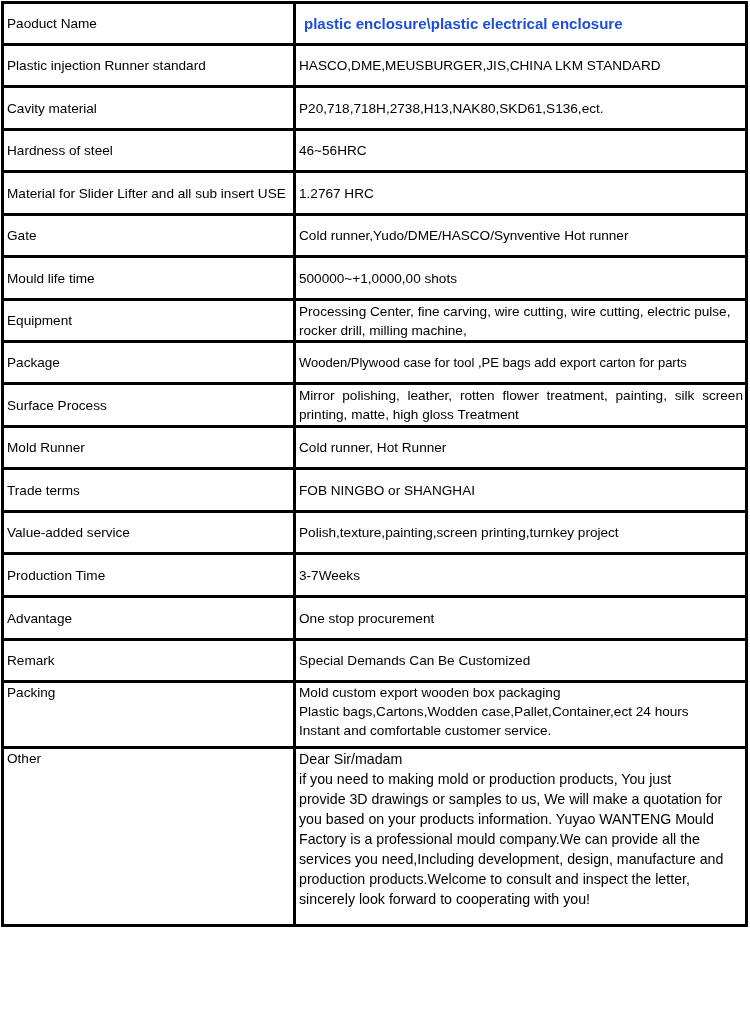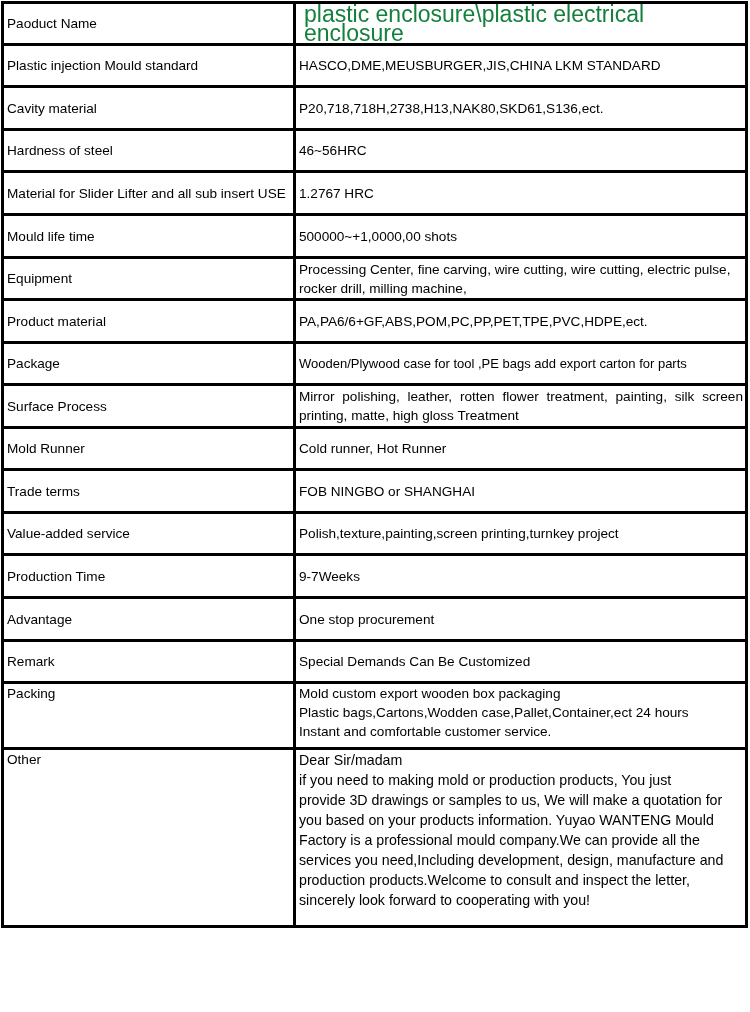--- a/index.html
+++ b/index.html
@@ -20,62 +20,62 @@
   table.spec td {
     border: 3px solid #000;
     padding: 0 2px 0 3px;
     vertical-align: middle;
     line-height: 19px;
   }
   td.k { width: 284px; }
   td.v { width: auto; }
   .justify { text-align: justify; text-align-last: left; margin-left: 12px; }
   .title-val {
-    font-weight: normal; color: #15803d; font-size: 23px; padding-left: 8px !important;
+    font-weight: bold; color: #1d4ed8; font-size: 15px; padding-left: 8px !important;
   }
   tr.top td { vertical-align: top; }
   .line { display: block; }
 </style>
 </head>
 <body>
 
 <div class="sheet">
 <table class="spec">
   <tbody>
     <tr style="height:42px">
       <td class="k">Paoduct  Name</td>
       <td class="v title-val">plastic enclosure\plastic electrical enclosure</td>
     </tr>
     <tr style="height:42px">
-      <td class="k">Plastic injection Mould standard</td>
+      <td class="k">Plastic injection Runner standard</td>
       <td class="v">HASCO,DME,MEUSBURGER,JIS,CHINA LKM STANDARD</td>
     </tr>
     <tr style="height:43px">
       <td class="k">Cavity material</td>
       <td class="v">P20,718,718H,2738,H13,NAK80,SKD61,S136,ect.</td>
     </tr>
     <tr style="height:42px">
       <td class="k">Hardness of steel</td>
       <td class="v">46~56HRC</td>
     </tr>
     <tr style="height:43px">
       <td class="k justify">Material for Slider Lifter and all sub insert USE</td>
       <td class="v">1.2767 HRC</td>
     </tr>
+    <tr style="height:42px">
+      <td class="k">Gate</td>
+      <td class="v">Cold runner,Yudo/DME/HASCO/Synventive Hot runner</td>
+    </tr>
     <tr style="height:43px">
       <td class="k">Mould life time</td>
       <td class="v">500000~+1,0000,00 shots</td>
     </tr>
     <tr style="height:42px">
       <td class="k">Equipment</td>
       <td class="v">Processing Center, fine carving, wire cutting, wire cutting, electric pulse, rocker drill, milling machine,</td>
-    </tr>
-    <tr style="height:43px">
-      <td class="k">Product material</td>
-      <td class="v">PA,PA6/6+GF,ABS,POM,PC,PP,PET,TPE,PVC,HDPE,ect.</td>
     </tr>
     <tr style="height:42px">
       <td class="k">Package</td>
       <td class="v" style="font-size:13px;white-space:nowrap">Wooden/Plywood case for tool ,PE bags add export carton for parts</td>
     </tr>
     <tr style="height:43px">
       <td class="k">Surface Process</td>
       <td class="v justify">Mirror polishing, leather, rotten flower treatment, painting, silk screen printing, matte, high gloss Treatment</td>
     </tr>
     <tr style="height:42px">
@@ -85,21 +85,21 @@
     <tr style="height:43px">
       <td class="k">Trade terms</td>
       <td class="v">FOB NINGBO or SHANGHAI</td>
     </tr>
     <tr style="height:42px">
       <td class="k">Value-added service</td>
       <td class="v">Polish,texture,painting,screen printing,turnkey project</td>
     </tr>
     <tr style="height:43px">
       <td class="k">Production Time</td>
-      <td class="v">9-7Weeks</td>
+      <td class="v">3-7Weeks</td>
     </tr>
     <tr style="height:43px">
       <td class="k">Advantage</td>
       <td class="v">One stop procurement</td>
     </tr>
     <tr style="height:42px">
       <td class="k">Remark</td>
       <td class="v">Special Demands Can Be Customized</td>
     </tr>
     <tr class="top" style="height:66px">

